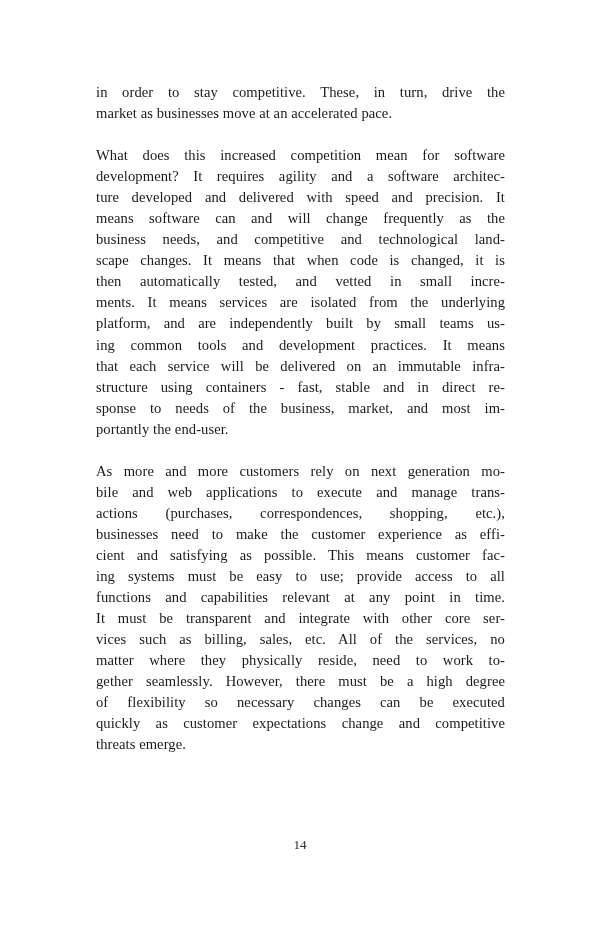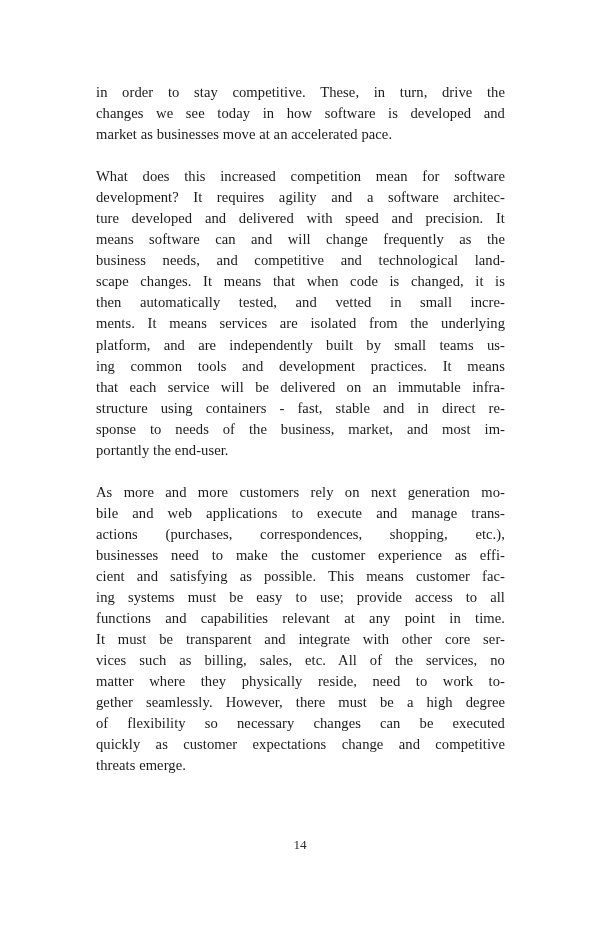--- a/index.html
+++ b/index.html
@@ -71,21 +71,21 @@
     font-family: "Liberation Serif", "DejaVu Serif", serif;
   }
 </style>
 </head>
 <body>
 
 <div id="page">
 
   <div id="text-column">
 
-    <p class="paragraph"><span class="line">in order to stay competitive. These, in turn, drive the</span><span class="line">changes we see today in how software is developed and</span><span class="line last">market as businesses move at an accelerated pace.</span></p>
+    <p class="paragraph"><span class="line">in order to stay competitive. These, in turn, drive the</span><span class="line last">market as businesses move at an accelerated pace.</span></p>
     <p class="paragraph"><span class="line">What does this increased competition mean for software</span><span class="line">development? It requires agility and a software architec-</span><span class="line">ture developed and delivered with speed and precision. It</span><span class="line">means software can and will change frequently as the</span><span class="line">business needs, and competitive and technological land-</span><span class="line">scape changes. It means that when code is changed, it is</span><span class="line">then automatically tested, and vetted in small incre-</span><span class="line">ments. It means services are isolated from the underlying</span><span class="line">platform, and are independently built by small teams us-</span><span class="line">ing common tools and development practices. It means</span><span class="line">that each service will be delivered on an immutable infra-</span><span class="line">structure using containers - fast, stable and in direct re-</span><span class="line">sponse to needs of the business, market, and most im-</span><span class="line last">portantly the end-user.</span></p>
     <p class="paragraph"><span class="line">As more and more customers rely on next generation mo-</span><span class="line">bile and web applications to execute and manage trans-</span><span class="line">actions (purchases, correspondences, shopping, etc.),</span><span class="line">businesses need to make the customer experience as effi-</span><span class="line">cient and satisfying as possible. This means customer fac-</span><span class="line">ing systems must be easy to use; provide access to all</span><span class="line">functions and capabilities relevant at any point in time.</span><span class="line">It must be transparent and integrate with other core ser-</span><span class="line">vices such as billing, sales, etc. All of the services, no</span><span class="line">matter where they physically reside, need to work to-</span><span class="line">gether seamlessly. However, there must be a high degree</span><span class="line">of flexibility so necessary changes can be executed</span><span class="line">quickly as customer expectations change and competitive</span><span class="line last">threats emerge.</span></p>
 
   </div>
 
   <div id="page-number">14</div>
 
 </div>
 
 </body></html>

